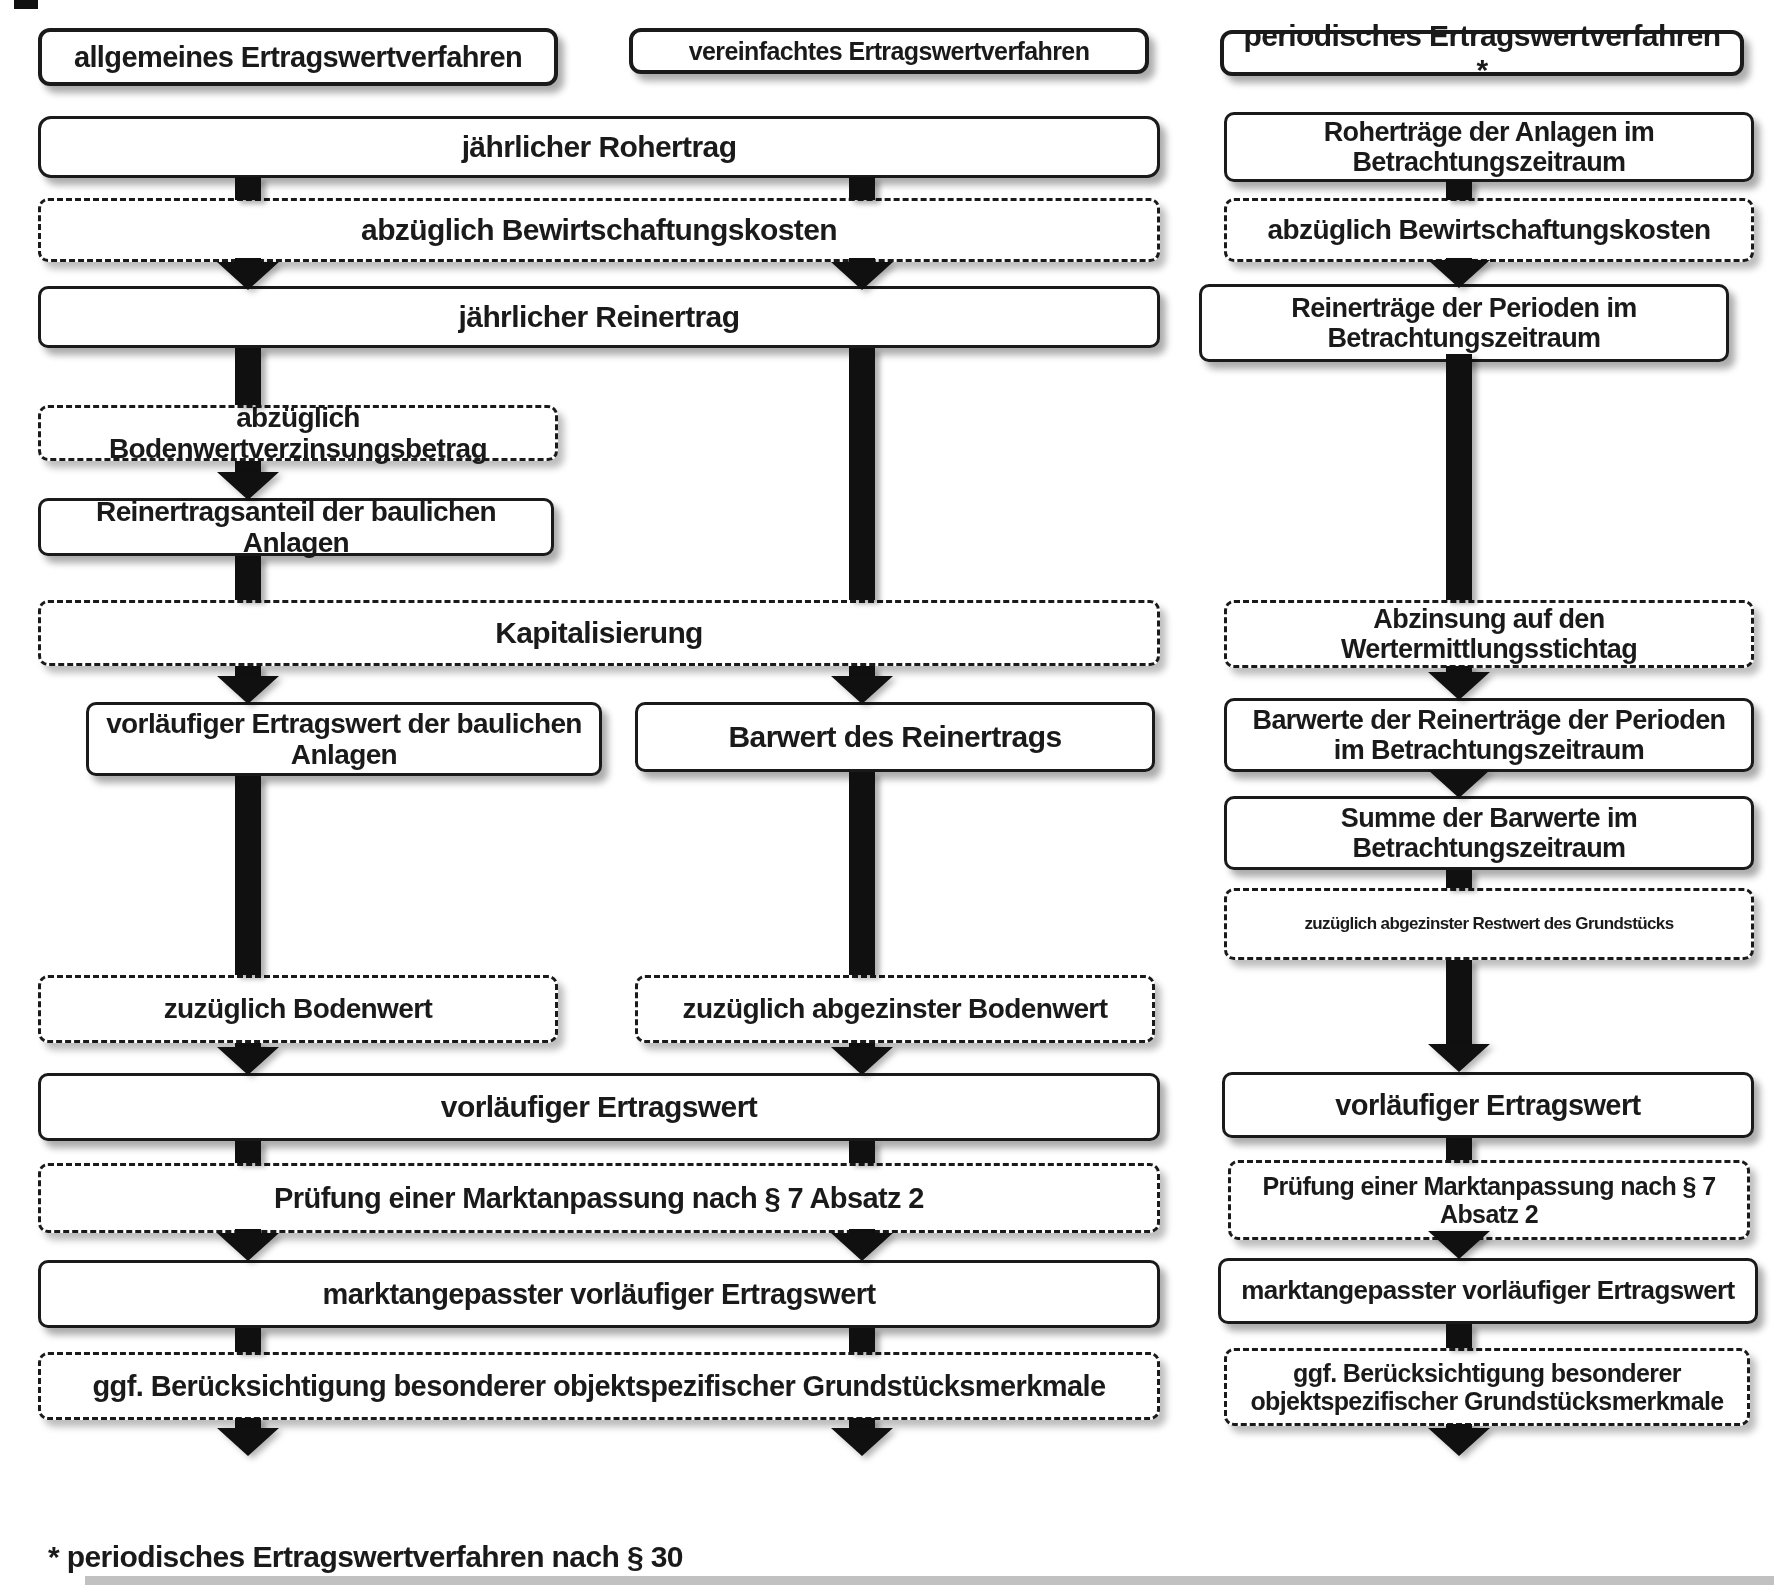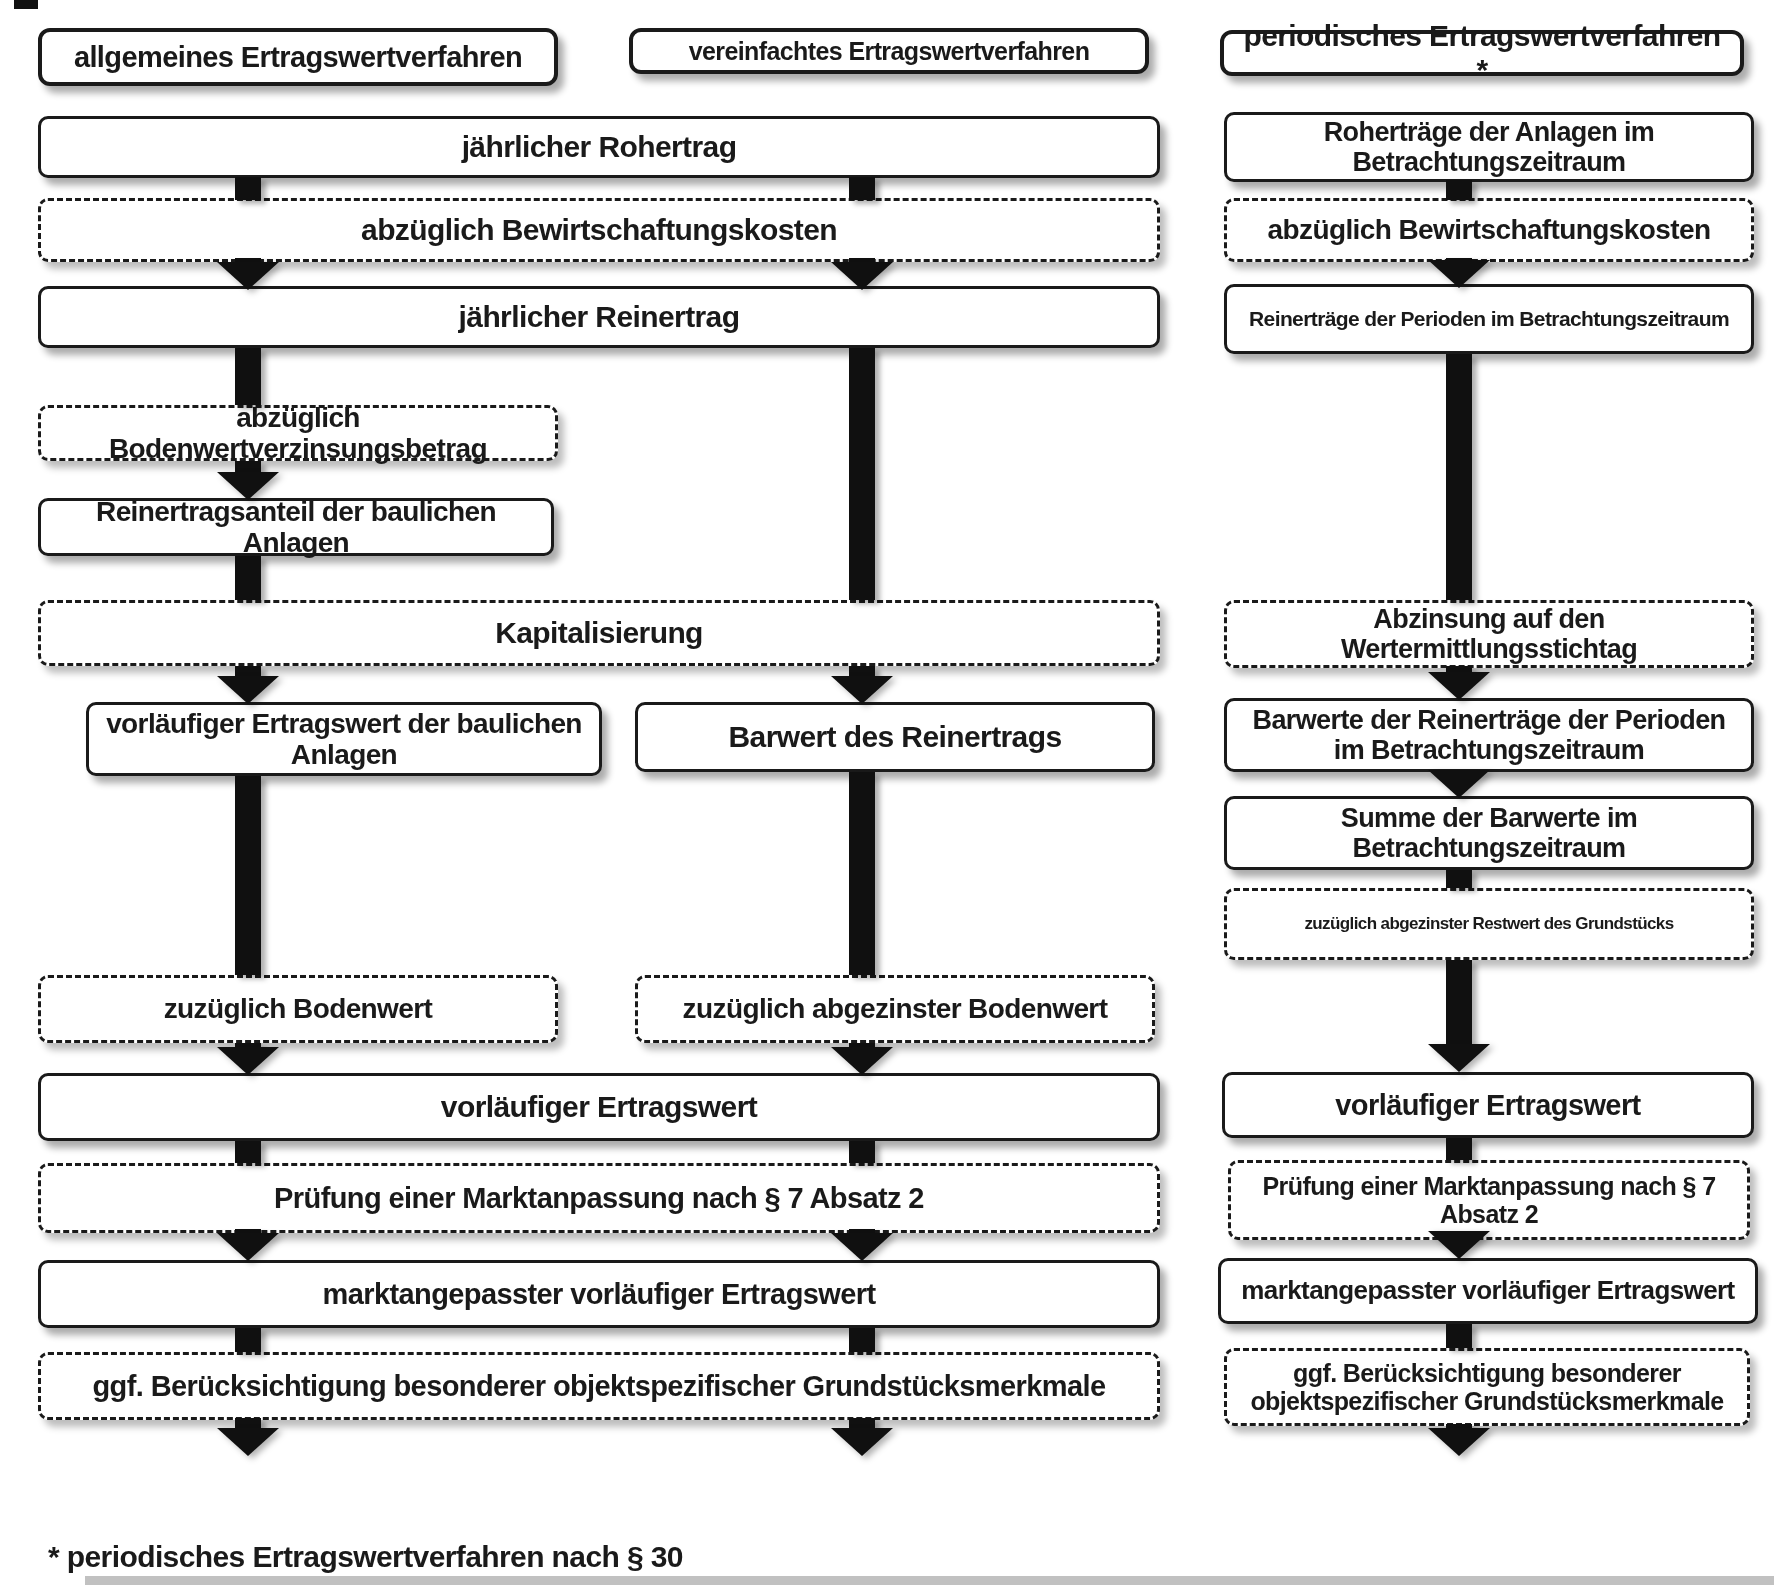--- a/index.html
+++ b/index.html
@@ -51,38 +51,38 @@
 
 <div id="canvas">
 
   <div class="mark" style="left:14px;top:0;width:24px;height:9px;"></div>
   <div class="graystrip" style="left:85px;top:1576px;width:1689px;height:9px;"></div>
 
   <div class="box hdr" style="left:38px;top:28px;width:520px;height:58px;font-size:29px;">allgemeines Ertragswertverfahren</div>
   <div class="box hdr" style="left:629px;top:28px;width:520px;height:46px;font-size:25px;">vereinfachtes Ertragswertverfahren</div>
   <div class="box hdr" style="left:1220px;top:30px;width:524px;height:46px;font-size:30px;">periodisches Ertragswertverfahren *</div>
 
-  <div class="box" style="left:38px;top:116px;width:1122px;height:62px;font-size:30px;">jährlicher Rohertrag</div>
+  <div class="box" style="left:38px;top:116px;width:1122px;height:62px;font-size:30px;border-radius:13px;">jährlicher Rohertrag</div>
   <div class="box dashed" style="left:38px;top:198px;width:1122px;height:64px;font-size:30px;">abzüglich Bewirtschaftungskosten</div>
   <div class="box dashed" style="left:38px;top:405px;width:520px;height:56px;font-size:28px;">abzüglich Bodenwertverzinsungsbetrag</div>
   <div class="box" style="left:38px;top:286px;width:1122px;height:62px;font-size:30px;">jährlicher Reinertrag</div>
   <div class="box" style="left:38px;top:498px;width:516px;height:58px;font-size:28px;">Reinertragsanteil der baulichen Anlagen</div>
   <div class="box dashed" style="left:38px;top:600px;width:1122px;height:66px;font-size:30px;">Kapitalisierung</div>
   <div class="box" style="left:38px;top:702px;width:516px;height:74px;font-size:28px;margin-left:48px;">vorläufiger Ertragswert der baulichen Anlagen</div>
   <div class="box" style="left:635px;top:702px;width:520px;height:70px;font-size:30px;">Barwert des Reinertrags</div>
   <div class="box dashed" style="left:38px;top:975px;width:520px;height:68px;font-size:28px;">zuzüglich Bodenwert</div>
   <div class="box dashed" style="left:635px;top:975px;width:520px;height:68px;font-size:28px;">zuzüglich abgezinster Bodenwert</div>
   <div class="box" style="left:38px;top:1073px;width:1122px;height:68px;font-size:30px;">vorläufiger Ertragswert</div>
   <div class="box dashed" style="left:38px;top:1163px;width:1122px;height:70px;font-size:29px;">Prüfung einer Marktanpassung nach § 7 Absatz 2</div>
   <div class="box" style="left:38px;top:1260px;width:1122px;height:68px;font-size:29px;">marktangepasster vorläufiger Ertragswert</div>
   <div class="box dashed" style="left:38px;top:1352px;width:1122px;height:68px;font-size:29px;">ggf. Berücksichtigung besonderer objektspezifischer Grundstücksmerkmale</div>
 
   <div class="box" style="left:1224px;top:112px;width:530px;height:70px;font-size:27px;">Roherträge der Anlagen im Betrachtungszeitraum</div>
   <div class="box dashed" style="left:1224px;top:198px;width:530px;height:64px;font-size:28px;">abzüglich Bewirtschaftungskosten</div>
-  <div class="box" style="left:1224px;top:284px;width:530px;height:70px;font-size:21px;">Reinerträge der Perioden im Betrachtungszeitraum</div>
+  <div class="box" style="left:1199px;top:284px;width:530px;height:78px;font-size:27px;">Reinerträge der Perioden im Betrachtungszeitraum</div>
   <div class="box dashed" style="left:1224px;top:600px;width:530px;height:68px;font-size:27px;">Abzinsung auf den Wertermittlungsstichtag</div>
   <div class="box" style="left:1224px;top:698px;width:530px;height:74px;font-size:27px;">Barwerte der Reinerträge der Perioden im Betrachtungszeitraum</div>
   <div class="box" style="left:1224px;top:796px;width:530px;height:74px;font-size:27px;">Summe der Barwerte im Betrachtungszeitraum</div>
   <div class="box dashed" style="left:1224px;top:888px;width:530px;height:72px;font-size:17px;">zuzüglich abgezinster Restwert des Grundstücks</div>
   <div class="box" style="left:1222px;top:1072px;width:532px;height:66px;font-size:29px;">vorläufiger Ertragswert</div>
   <div class="box dashed" style="left:1228px;top:1160px;width:522px;height:80px;font-size:25px;">Prüfung einer Marktanpassung nach § 7 Absatz 2</div>
   <div class="box" style="left:1218px;top:1258px;width:540px;height:66px;font-size:26px;padding:2px 4px;">marktangepasster vorläufiger Ertragswert</div>
   <div class="box dashed" style="left:1224px;top:1348px;width:526px;height:78px;font-size:25px;">ggf. Berücksichtigung besonderer objektspezifischer Grundstücksmerkmale</div>
 
 

